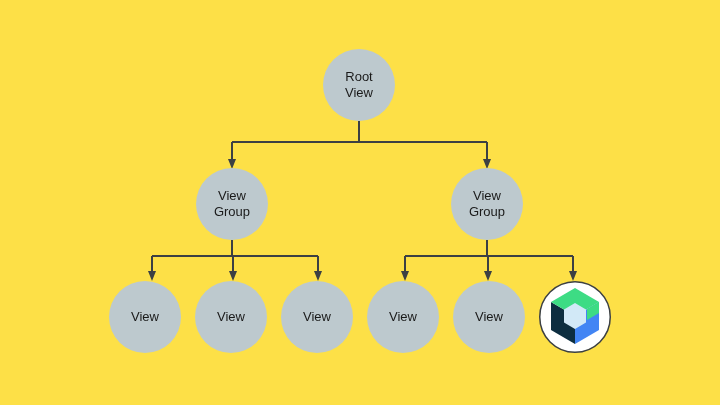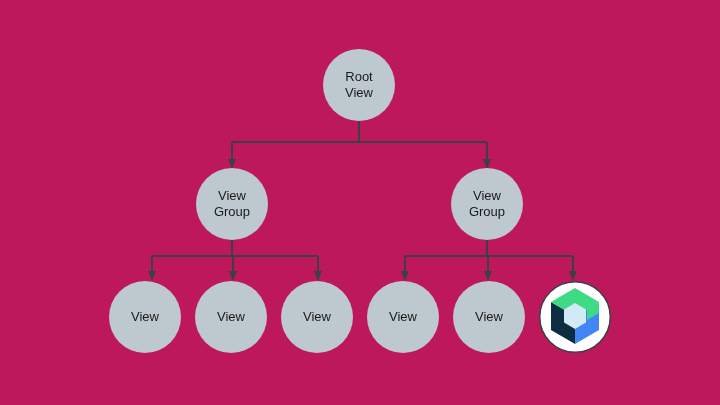--- a/index.html
+++ b/index.html
@@ -10,21 +10,21 @@
   body {
     width: 720px;
     height: 405px;
     font-family: "Liberation Sans", sans-serif;
     overflow: hidden;
   }
   #diagram-root {
     position: relative;
     width: 720px;
     height: 405px;
-    background: #be185d;
+    background: #fde047;
   }
   svg.tree {
     display: block;
     width: 720px;
     height: 405px;
   }
   .node-label {
     font-family: "Liberation Sans", sans-serif;
     font-size: 13px;
     fill: #1a1a1a;

